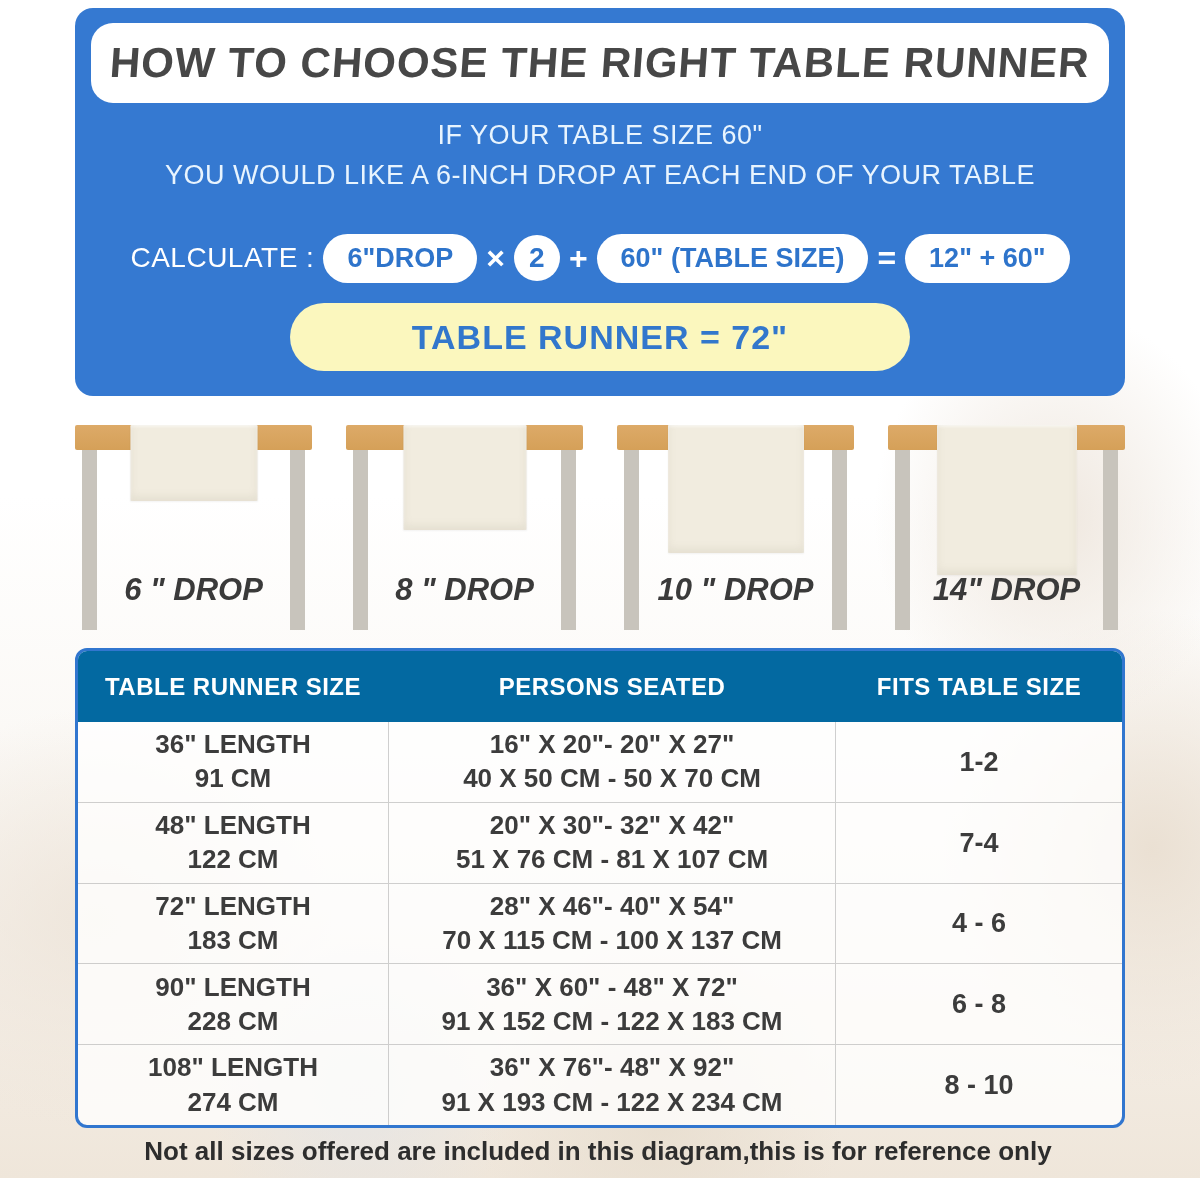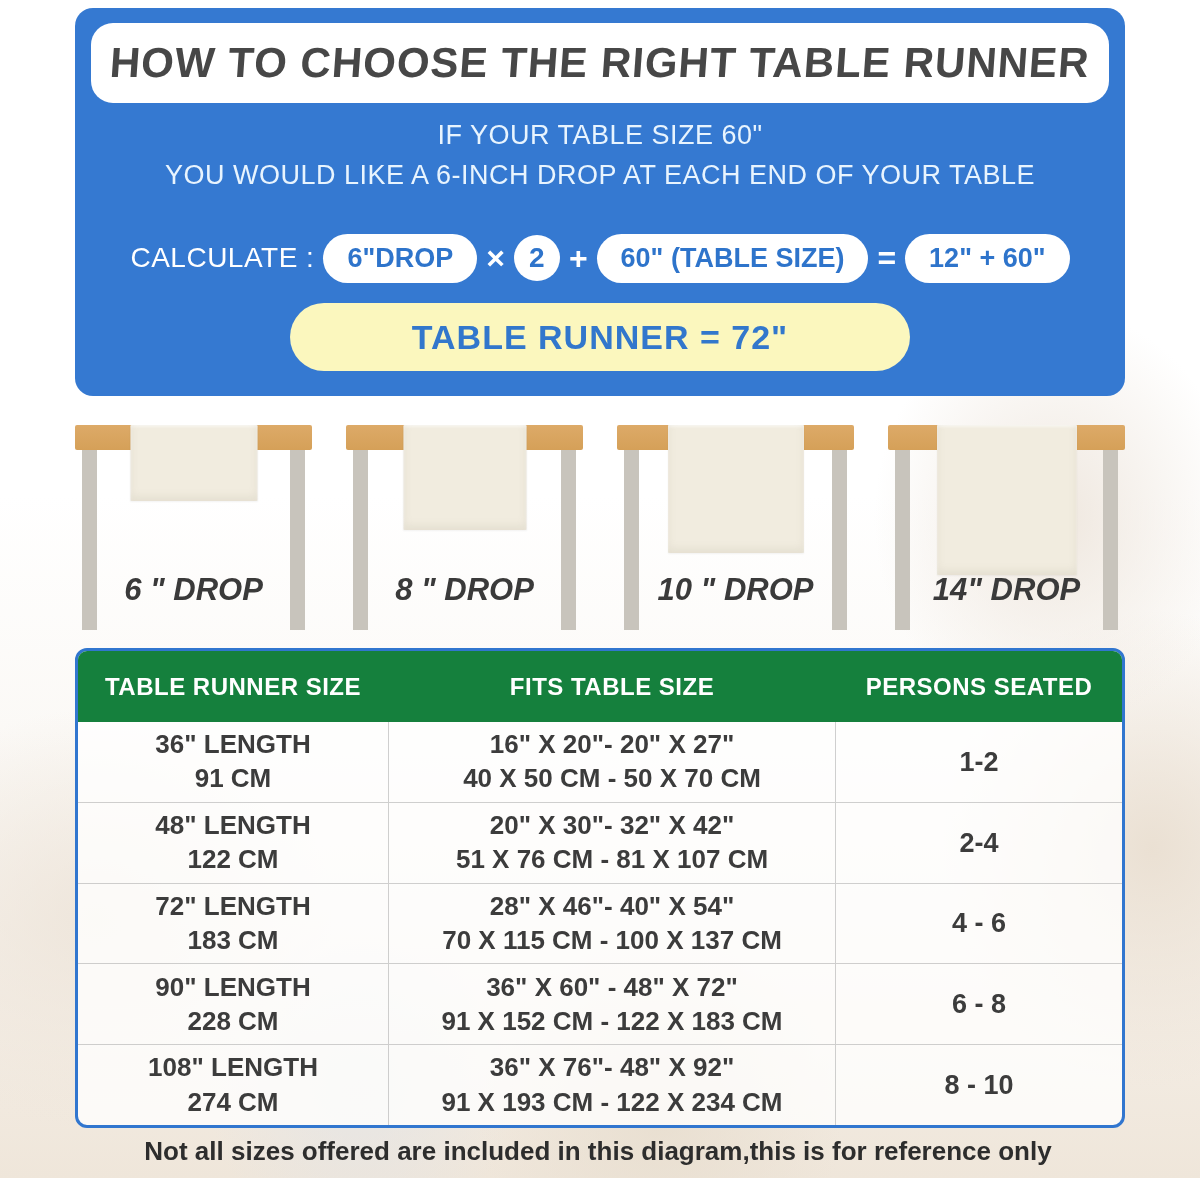--- a/index.html
+++ b/index.html
@@ -55,21 +55,21 @@
   .illo-2 .runner { width:123px; height:105px; }
   .illo-3 .runner { width:136px; height:128px; }
   .illo-4 .runner { width:140px; height:150px; }
   .drop-label { position:absolute; bottom:22px; left:0; right:0; text-align:center;
     font-size:31px; font-weight:bold; font-style:italic; color:#3A3A3A; white-space:nowrap; }
 
   
   .size-panel { position:absolute; left:75px; top:648px; width:1050px; height:480px;
     border:3px solid #3176CF; border-radius:12px; overflow:hidden;
     background:rgba(255,255,255,0.78); z-index:2; }
-  .size-head { height:71px; background:#15803d; display:grid;
+  .size-head { height:71px; background:#0369a1; display:grid;
     grid-template-columns:310px 448px 1fr; align-items:center; }
   .size-head .hcell { text-align:center; color:#ffffff; font-weight:bold; font-size:24px; letter-spacing:0.5px; }
   .size-body { position:absolute; top:71px; left:0; right:0; bottom:0; display:flex; flex-direction:column; }
   .srow { flex:1; display:grid; grid-template-columns:310px 448px 1fr; }
   .srow + .srow { border-top:1px solid rgba(150,150,150,0.45); }
   .scell { display:flex; flex-direction:column; align-items:center; justify-content:center; gap:3px; }
   .scell.mid { border-left:1px solid rgba(150,150,150,0.45); border-right:1px solid rgba(150,150,150,0.45); }
   .scell div { font-size:26px; font-weight:bold; color:#3C3C3C; line-height:1.2; white-space:nowrap; }
   .scell.persons div { font-size:27px; }
 
@@ -129,22 +129,22 @@
     <div class="leg right"></div>
     <div class="tabletop"></div>
     <div class="runner"></div>
     <div class="drop-label">14" DROP</div>
   </div>
 </div>
 
 <div class="size-panel">
   <div class="size-head">
     <div class="hcell">TABLE RUNNER SIZE</div>
+    <div class="hcell">PERSONS SEATED</div>
     <div class="hcell">FITS TABLE SIZE</div>
-    <div class="hcell">PERSONS SEATED</div>
   </div>
   <div class="size-body">
     <div class="srow">
       <div class="scell">
         <div>36" LENGTH</div>
         <div>91 CM</div>
       </div>
       <div class="scell mid">
         <div>16" X 20"- 20" X 27"</div>
         <div>40 X 50 CM - 50 X 70 CM</div>
@@ -156,21 +156,21 @@
     <div class="srow">
       <div class="scell">
         <div>48" LENGTH</div>
         <div>122 CM</div>
       </div>
       <div class="scell mid">
         <div>20" X 30"- 32" X 42"</div>
         <div>51 X 76 CM - 81 X 107 CM</div>
       </div>
       <div class="scell persons">
-        <div>2-4</div>
+        <div>7-4</div>
       </div>
     </div>
     <div class="srow">
       <div class="scell">
         <div>72" LENGTH</div>
         <div>183 CM</div>
       </div>
       <div class="scell mid">
         <div>28" X 46"- 40" X 54"</div>
         <div>70 X 115 CM - 100 X 137 CM</div>

